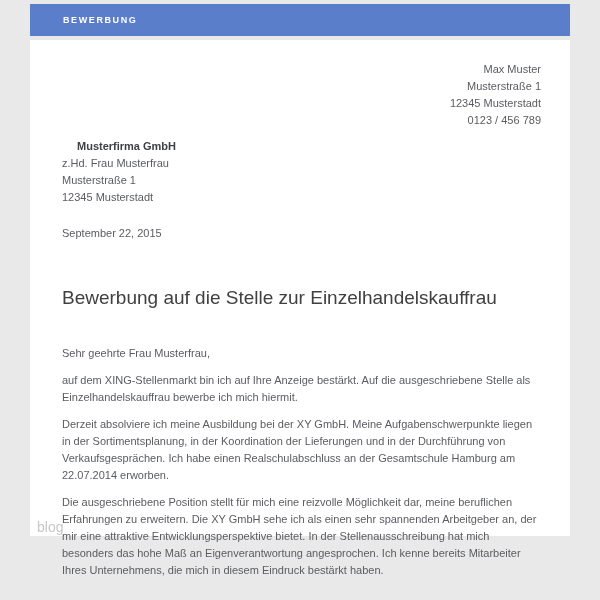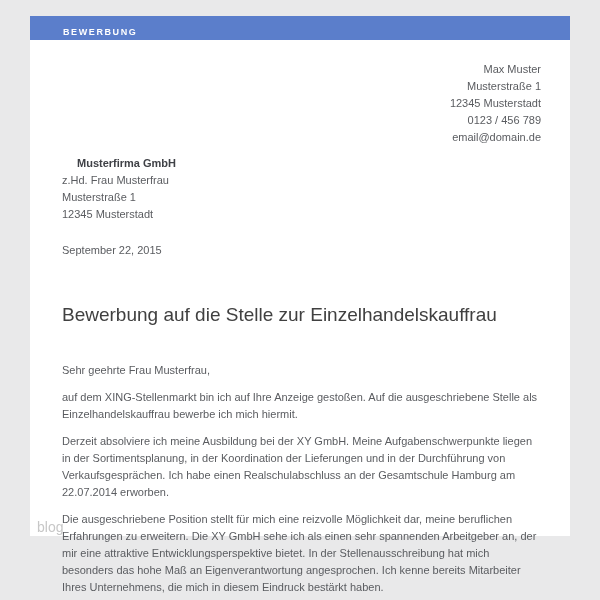--- a/index.html
+++ b/index.html
@@ -5,21 +5,21 @@
   * { margin:0; padding:0; box-sizing:border-box; }
   html, body { width:600px; height:600px; }
   body {
     position:relative;
     background:#e9e9ea;
     font-family:"Liberation Sans", sans-serif;
     overflow:hidden;
   }
   .topbar {
     position:absolute;
-    left:30px; top:16px;
+    left:30px; top:4px;
     width:540px; height:32px;
     background:#5b7ecb;
     display:flex; align-items:center;
     padding-left:33px;
   }
   .topbar-title {
     color:#ffffff;
     font-size:9px;
     letter-spacing:1.6px;
     font-weight:bold;
@@ -64,33 +64,32 @@
 
 <span class="watermark">blog</span>
 
 <div class="page">
 
   <div class="sender">
     <div>Max Muster</div>
     <div>Musterstraße 1</div>
     <div>12345 Musterstadt</div>
     <div>0123 / 456 789</div>
-    <div>email@domain.de</div>
   </div>
 
   <div class="recipient">
     <div class="company">Musterfirma GmbH</div>
     <div>z.Hd. Frau Musterfrau</div>
     <div>Musterstraße 1</div>
     <div>12345 Musterstadt</div>
   </div>
 
   <div class="date-line">September 22, 2015</div>
 
   <h1 class="subject">Bewerbung auf die Stelle zur Einzelhandelskauffrau</h1>
 
   <p class="salutation">Sehr geehrte Frau Musterfrau,</p>
 
-  <p class="body-para">auf dem XING-Stellenmarkt bin ich auf Ihre Anzeige gestoßen. Auf die ausgeschriebene Stelle als Einzelhandelskauffrau bewerbe ich mich hiermit.</p>
+  <p class="body-para">auf dem XING-Stellenmarkt bin ich auf Ihre Anzeige bestärkt. Auf die ausgeschriebene Stelle als Einzelhandelskauffrau bewerbe ich mich hiermit.</p>
   <p class="body-para">Derzeit absolviere ich meine Ausbildung bei der XY GmbH. Meine Aufgabenschwerpunkte liegen in der Sortimentsplanung, in der Koordination der Lieferungen und in der Durchführung von Verkaufsgesprächen. Ich habe einen Realschulabschluss an der Gesamtschule Hamburg am 22.07.2014 erworben.</p>
   <p class="body-para">Die ausgeschriebene Position stellt für mich eine reizvolle Möglichkeit dar, meine beruflichen Erfahrungen zu erweitern. Die XY GmbH sehe ich als einen sehr spannenden Arbeitgeber an, der mir eine attraktive Entwicklungsperspektive bietet. In der Stellenausschreibung hat mich besonders das hohe Maß an Eigenverantwortung angesprochen. Ich kenne bereits Mitarbeiter Ihres Unternehmens, die mich in diesem Eindruck bestärkt haben.</p>
 
 </div>
 
 </body></html>

